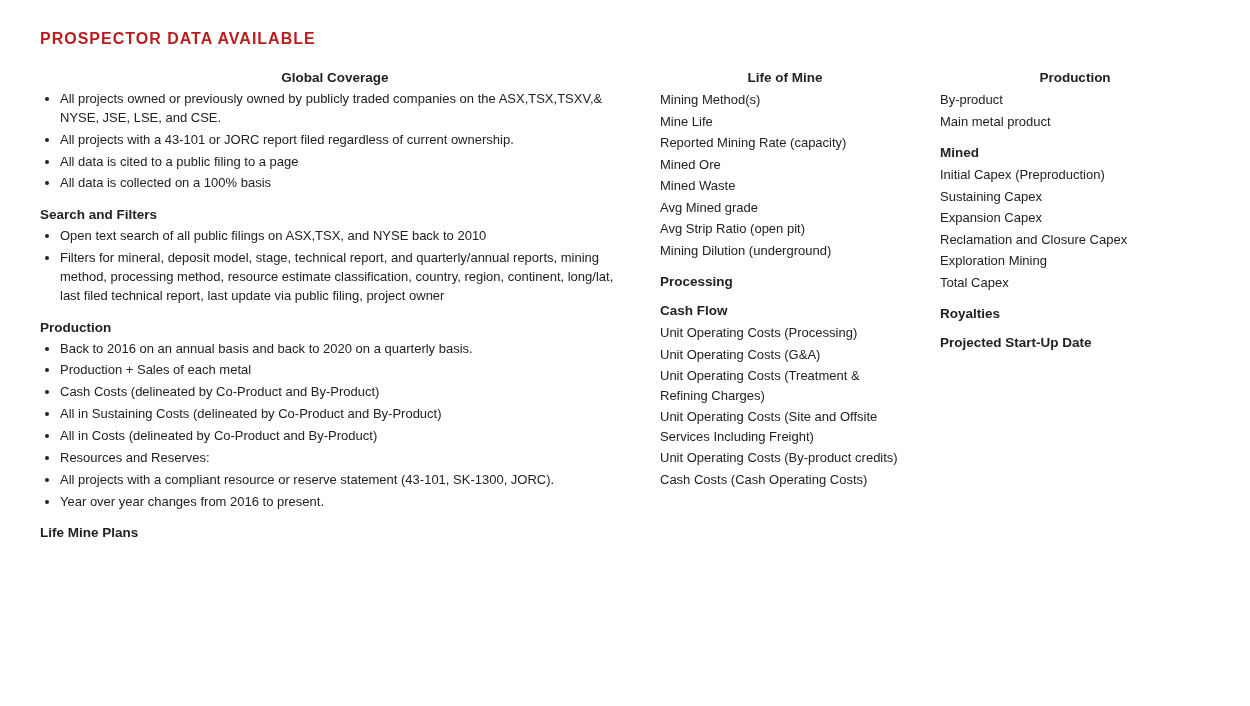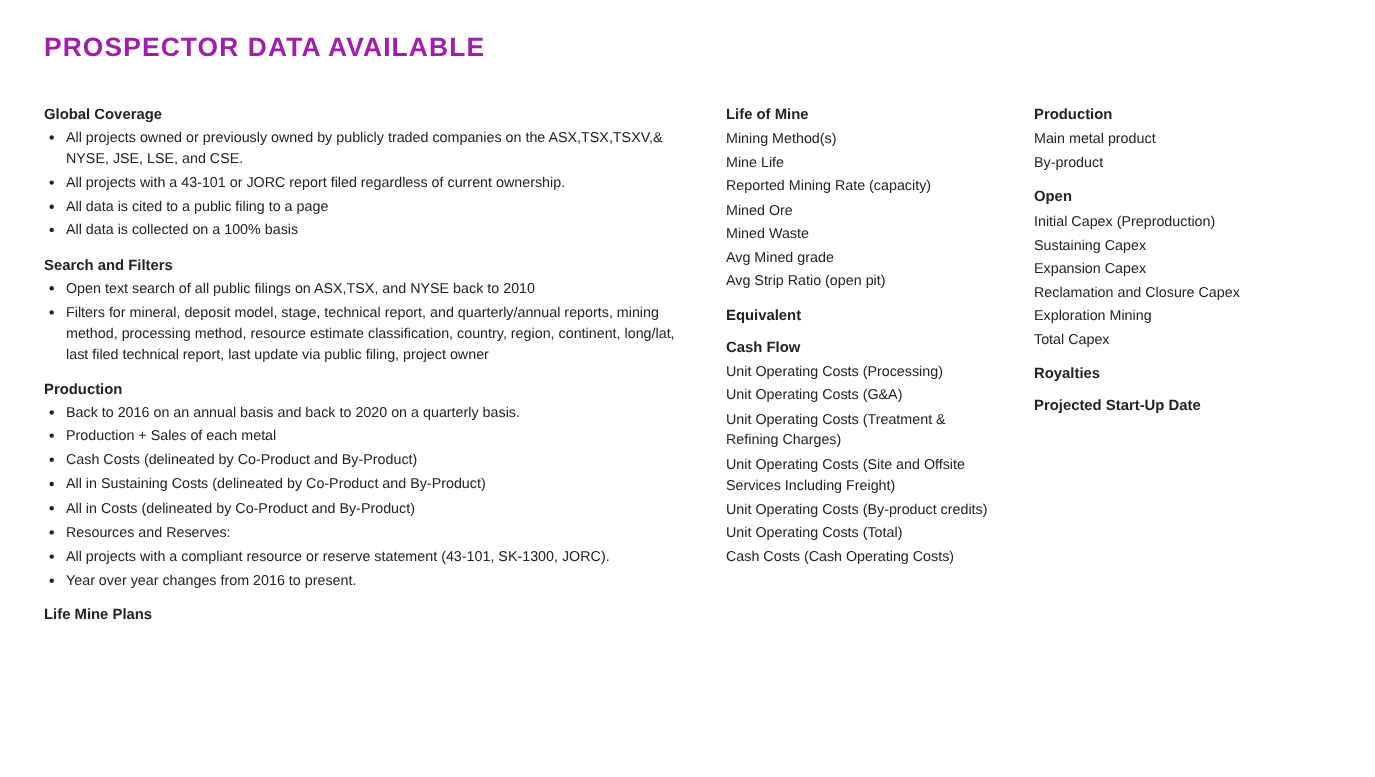--- a/index.html
+++ b/index.html
@@ -6,22 +6,22 @@
     body {
       background: #fff;
       font-family: Arial, sans-serif;
       font-size: 13px;
       color: #222;
       width: 1250px;
       min-height: 706px;
       padding: 30px 40px;
     }
     .page-title {
-      color: #a21caf;
-      font-size: 24px;
+      color: #b91c1c;
+      font-size: 16px;
       font-weight: bold;
       letter-spacing: 1px;
       margin-bottom: 22px;
     }
     .main-layout {
       display: flex;
       gap: 0;
     }
     .left-col {
       flex: 0 0 620px;
@@ -58,21 +58,22 @@
       margin-bottom: 10px;
     }
     .plain-list li {
       margin-bottom: 2px;
       line-height: 1.5;
     }
     .col-section {
       margin-bottom: 14px;
     }
     .col-section:first-child .section-heading {
-      margin-top: 16px;
+      margin-top: 0;
+      text-align: center;
     }
   </style>
 </head>
 <body>
 
 <div class="page-title">PROSPECTOR DATA AVAILABLE</div>
 
 <div class="main-layout">
 
   <div class="left-col">
@@ -114,49 +115,49 @@
   <div class="col-section">
         <div class="section-heading">Life of Mine</div>
         <ul class="plain-list">
           <li>Mining Method(s)</li>
           <li>Mine Life</li>
           <li>Reported Mining Rate (capacity)</li>
           <li>Mined Ore</li>
           <li>Mined Waste</li>
           <li>Avg Mined grade</li>
           <li>Avg Strip Ratio (open pit)</li>
+          <li>Mining Dilution (underground)</li>
         </ul>
       </div>
       <div class="col-section">
-        <div class="section-heading">Equivalent</div>
+        <div class="section-heading">Processing</div>
       </div>
       <div class="col-section">
         <div class="section-heading">Cash Flow</div>
         <ul class="plain-list">
           <li>Unit Operating Costs (Processing)</li>
           <li>Unit Operating Costs (G&amp;A)</li>
           <li>Unit Operating Costs (Treatment &amp; Refining Charges)</li>
           <li>Unit Operating Costs (Site and Offsite Services Including Freight)</li>
           <li>Unit Operating Costs (By-product credits)</li>
-          <li>Unit Operating Costs (Total)</li>
           <li>Cash Costs (Cash Operating Costs)</li>
         </ul>
       </div>
     </div>
 
   <div class="far-right-col">
   <div class="col-section">
         <div class="section-heading">Production</div>
         <ul class="plain-list">
+          <li>By-product</li>
           <li>Main metal product</li>
-          <li>By-product</li>
         </ul>
       </div>
       <div class="col-section">
-        <div class="section-heading">Open</div>
+        <div class="section-heading">Mined</div>
         <ul class="plain-list">
           <li>Initial Capex (Preproduction)</li>
           <li>Sustaining Capex</li>
           <li>Expansion Capex</li>
           <li>Reclamation and Closure Capex</li>
           <li>Exploration Mining</li>
           <li>Total Capex</li>
         </ul>
       </div>
       <div class="col-section">

